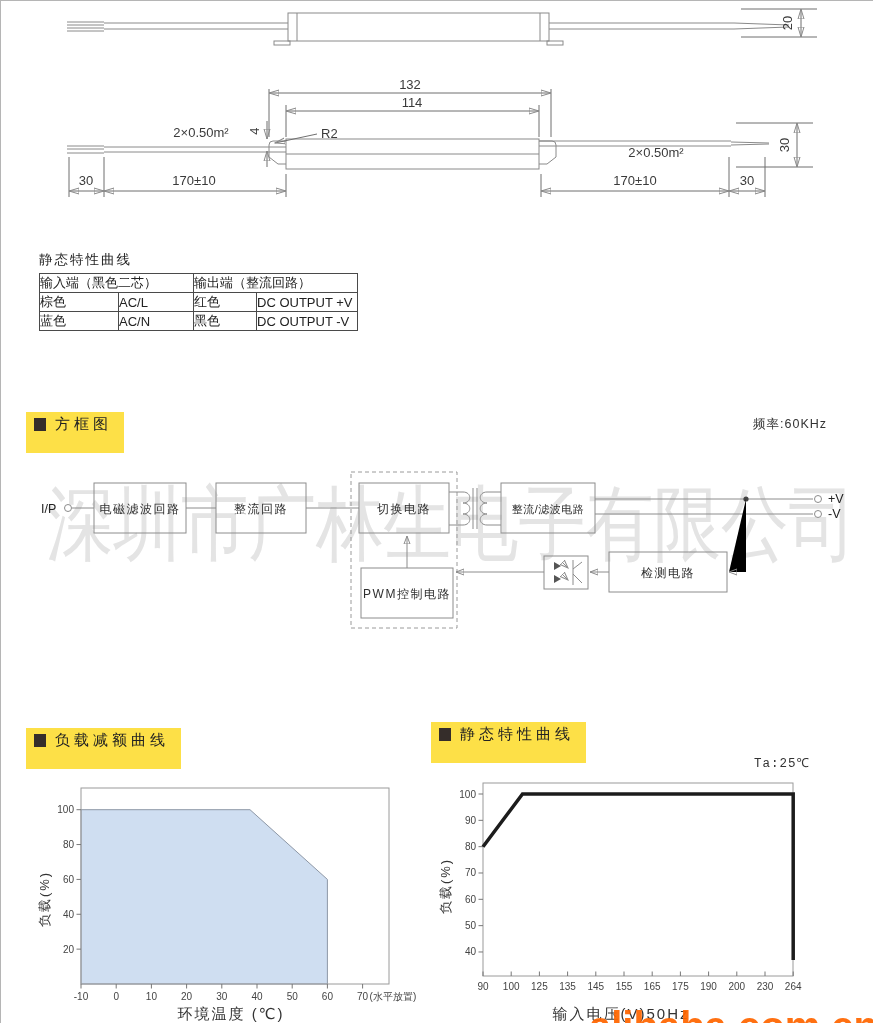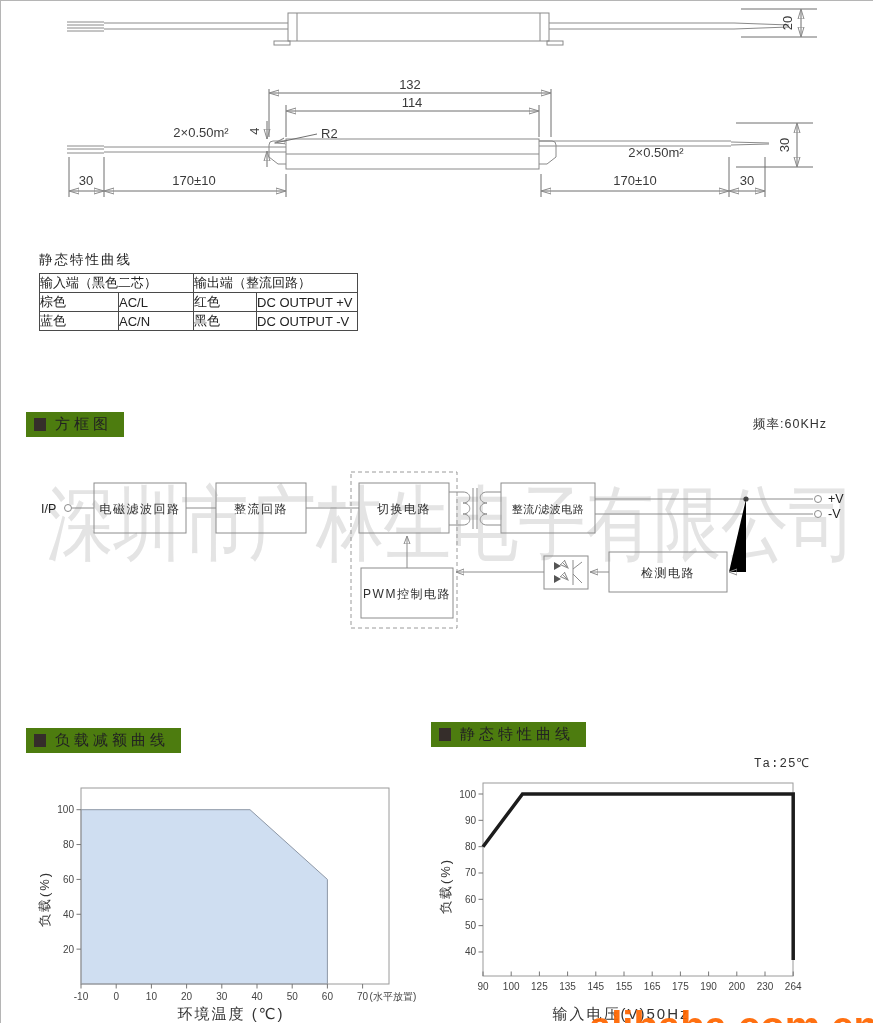--- a/index.html
+++ b/index.html
@@ -12,22 +12,22 @@
   .dwg line,.dwg path,.dwg rect,.dwg polyline{stroke:#8a8a8a;fill:none;stroke-width:1;}
   .dwg .dim{stroke:#6f6f6f;}
   .dwg text{font-size:13px;fill:#3a3a3a;}
   
   .tbl-title{font-size:13.5px;letter-spacing:2px;color:#222;}
   table.wires{border-collapse:collapse;margin-top:4px;}
   table.wires td{border:1px solid #4a4a4a;text-align:left;padding:0;
                  font-size:13px;color:#222;height:16px;}
   table.wires td.en{font-size:13px;letter-spacing:0;margin-left:48px;}
   
-  .sec-bar{background:#4d7c0f;display:flex;align-items:center;gap:9px;
-           padding:3px 12px 3px 8px;font-size:15px;letter-spacing:4px;color:#222;}
+  .sec-bar{background:#fde047;display:flex;align-items:center;gap:9px;
+           padding:3px 12px 19px 8px;font-size:15px;letter-spacing:4px;color:#222;}
   .sq{width:12px;height:13px;background:#352d2a;flex:0 0 auto;}
   .small-note{font-size:12.5px;color:#333;letter-spacing:1px;text-align:center;}
   
   .bd rect.box{stroke:#8c8c8c;fill:none;stroke-width:1;}
   .bd rect.dashed{stroke:#9a9a9a;fill:none;stroke-width:1;stroke-dasharray:4 3;}
   .bd line,.bd path{stroke:#8c8c8c;fill:none;stroke-width:1;}
   .bd text.lbl{font-size:12px;letter-spacing:1.5px;fill:#2f2f2f;text-anchor:middle;}
   .bd text.term{font-size:12.5px;fill:#222;}
   .bd .wm{font-size:82px;fill:#e4e4e4;letter-spacing:0;}
   

